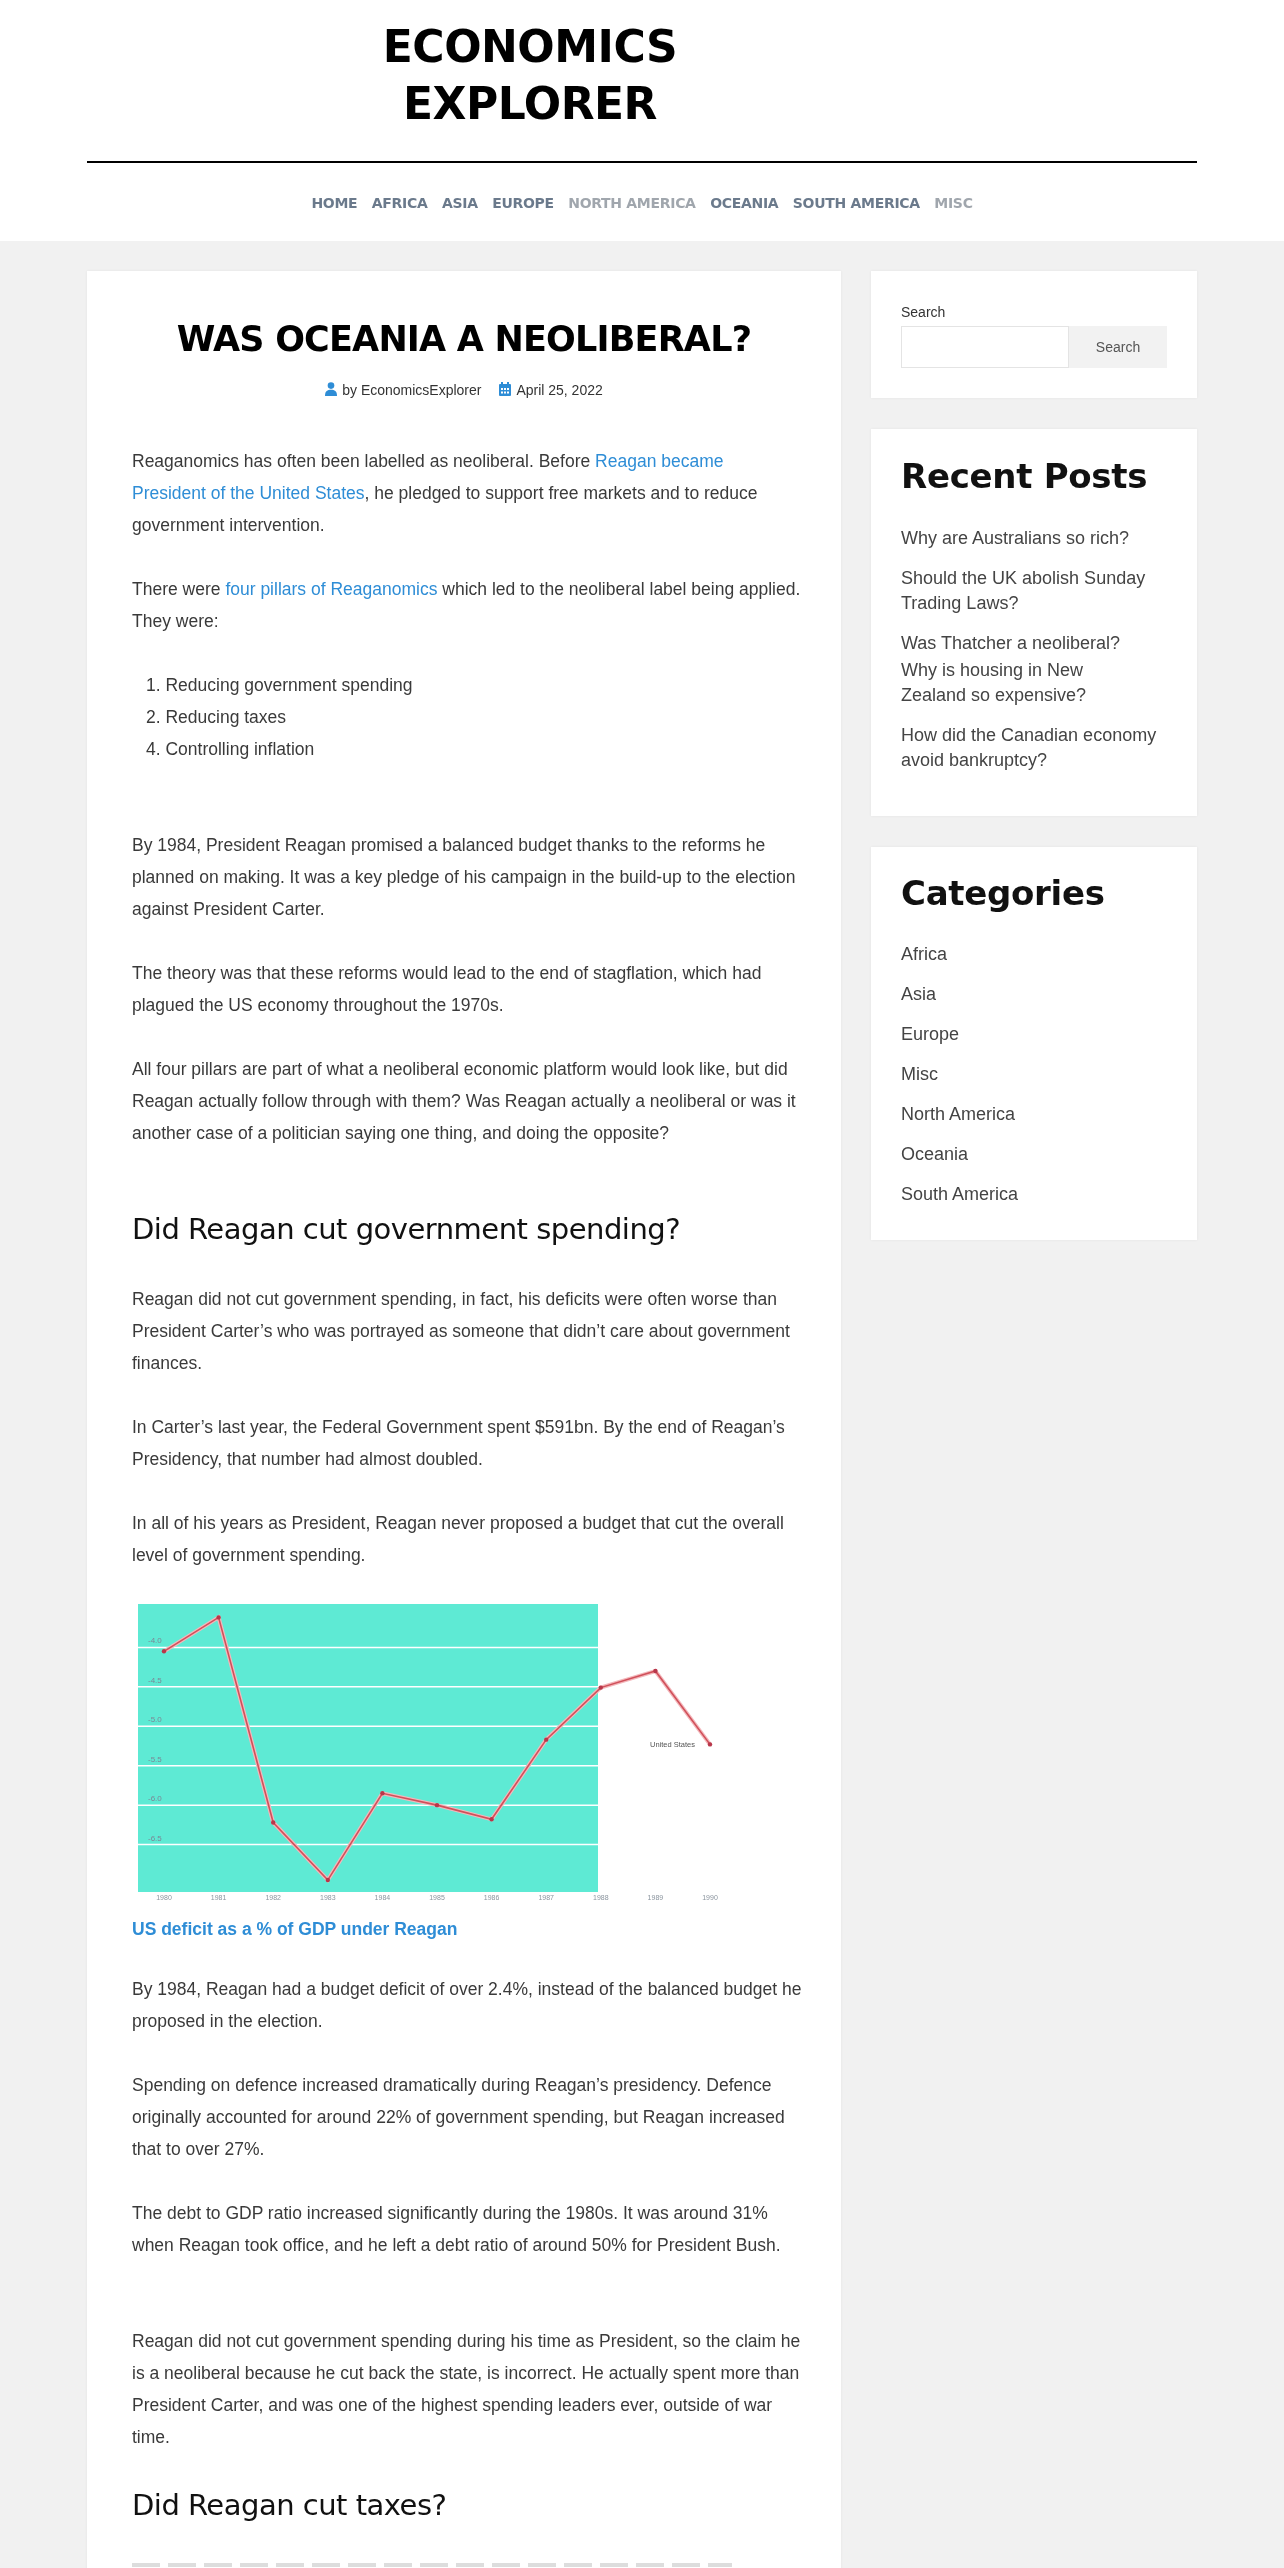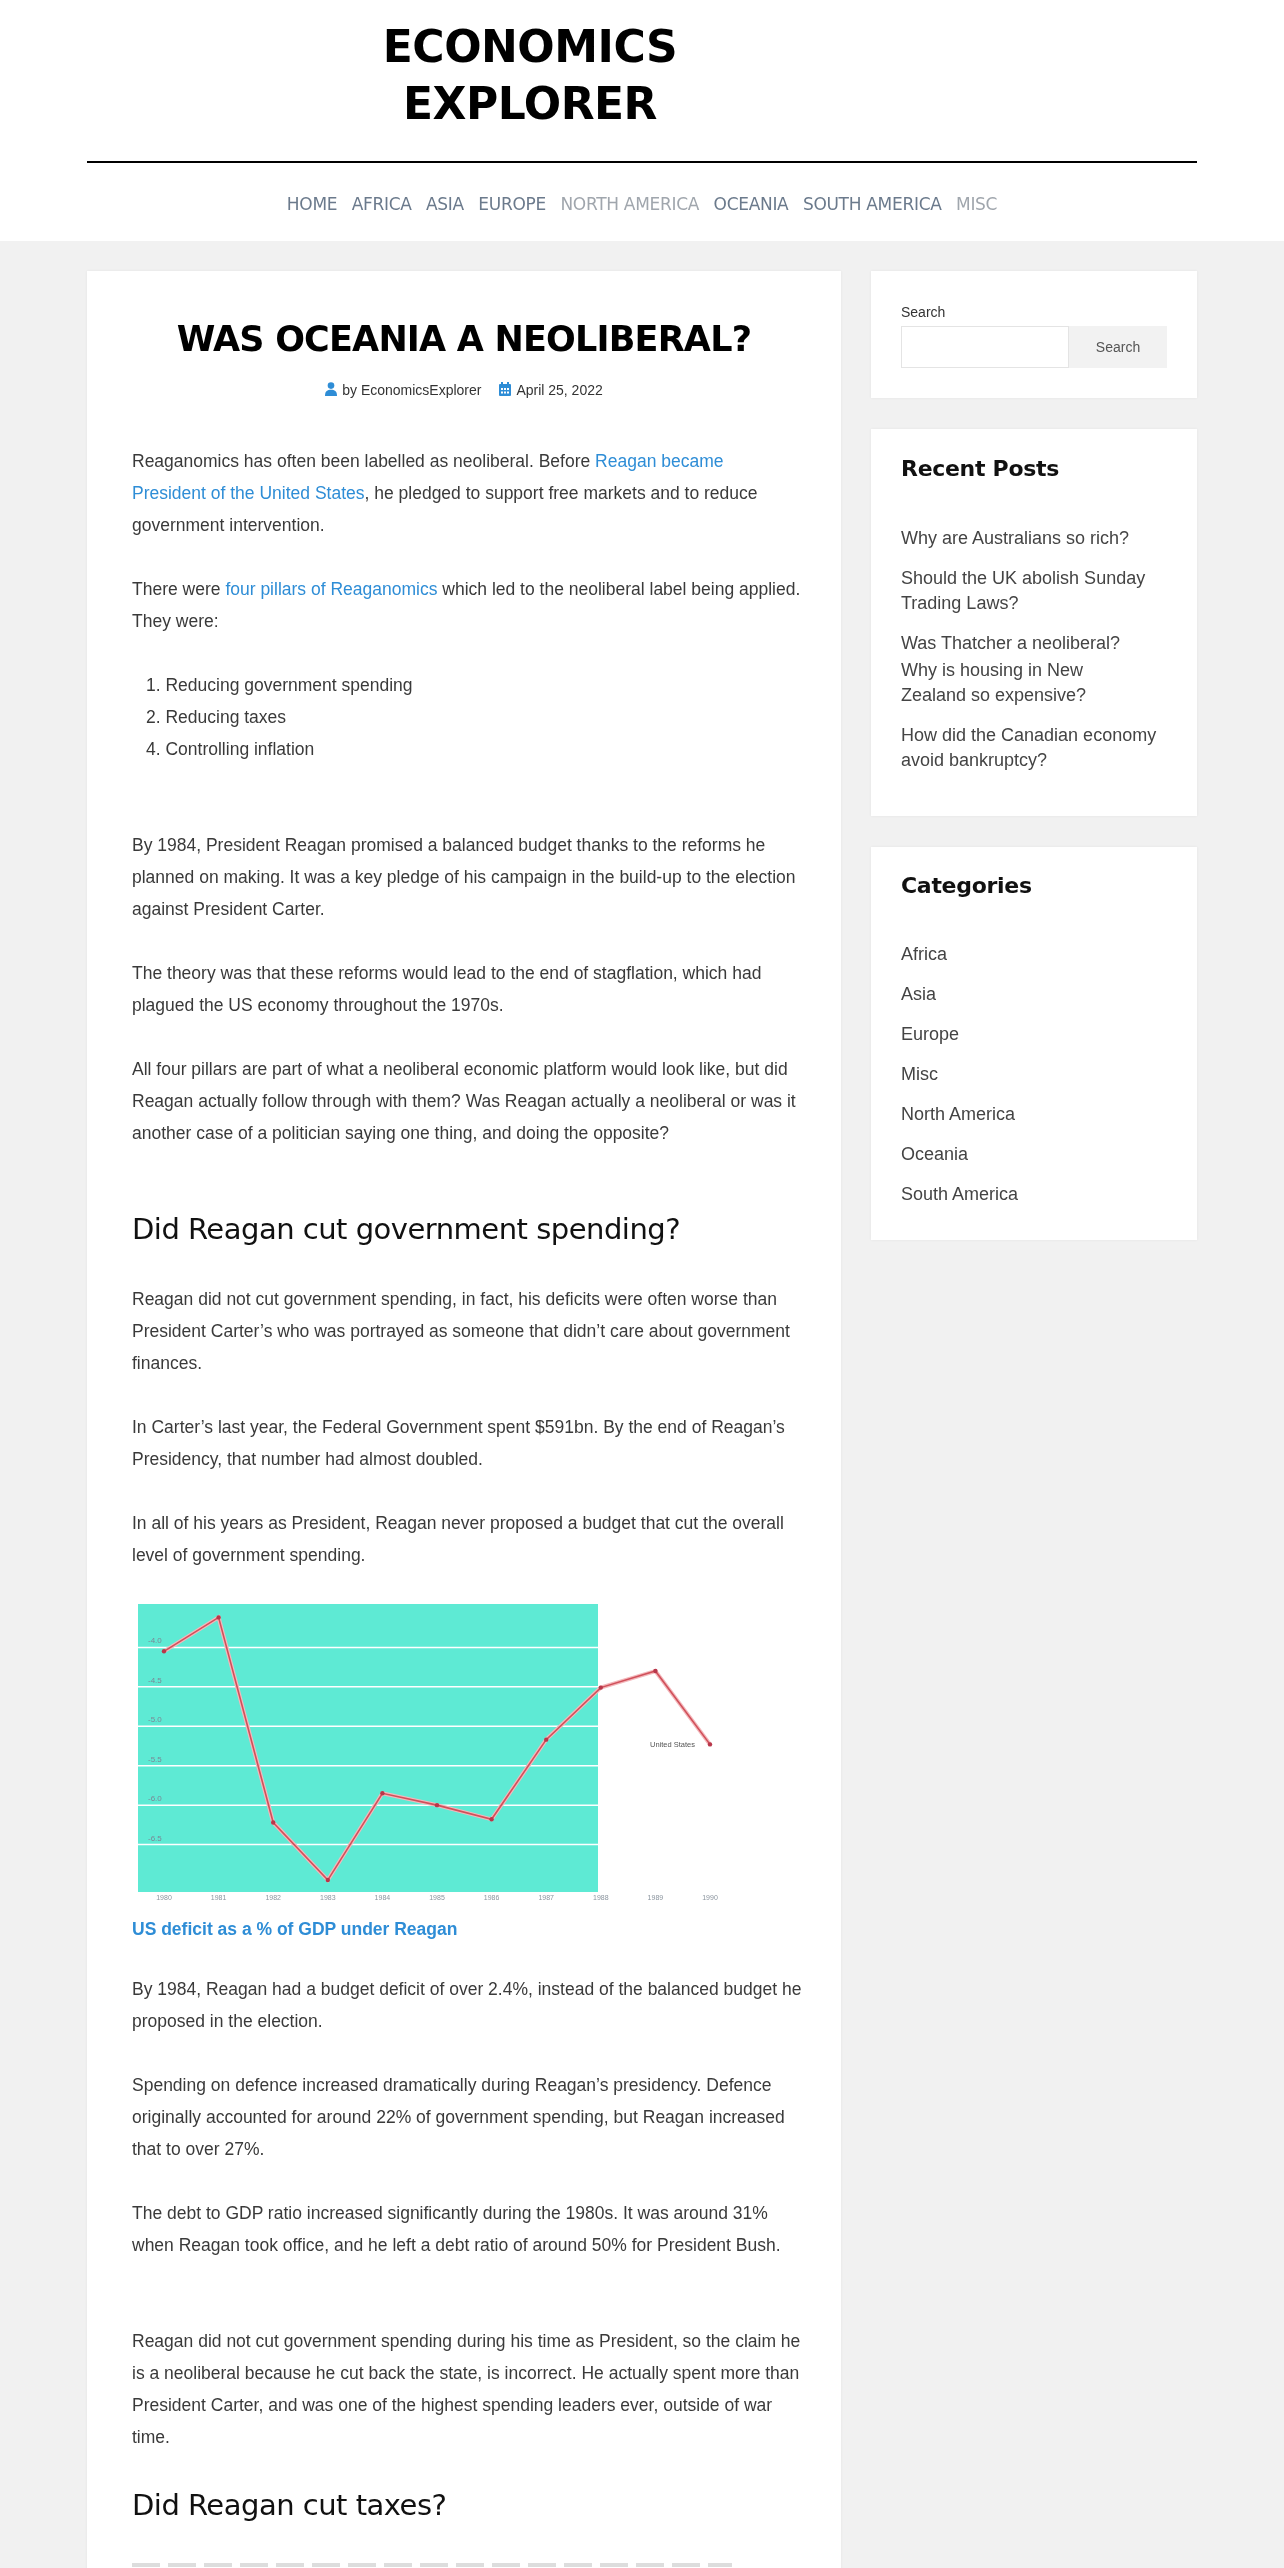--- a/index.html
+++ b/index.html
@@ -6,22 +6,22 @@
   html, body { width: 1284px; height: 2568px; overflow: hidden; }
   body { background: #f1f1f1; font-family: "Liberation Sans", sans-serif; color: #333; }
 
   .site-header { background: #fff; height: 241px; position: relative; }
   .site-title { position: absolute; top: 18px; left: 0; width: 1060px; text-align: center;
     font-family: "DejaVu Sans", sans-serif; font-weight: bold; font-size: 44px; line-height: 57px;
     color: #000; letter-spacing: -0.5px; }
   .site-title span { display: block; }
   .header-rule { position: absolute; top: 161px; left: 87px; width: 1110px; height: 2px; background: #000; }
   .main-nav { position: absolute; top: 194px; left: 0; width: 1284px; text-align: center; }
-  .main-nav a { display: inline-block; margin: 0 5px; font-family: "DejaVu Sans", sans-serif; font-weight: normal;
-    font-size: 17px; color: #6b7a8c; text-decoration: none; letter-spacing: -0.3px; cursor: pointer; }
+  .main-nav a { display: inline-block; margin: 0 5px; font-family: "DejaVu Sans", sans-serif; font-weight: bold;
+    font-size: 14px; color: #6b7a8c; text-decoration: none; letter-spacing: -0.3px; cursor: pointer; }
   .main-nav a.light { color: #a0a6ad; }
 
   .main-card { position: absolute; top: 271px; left: 87px; width: 754px; height: 2320px; background: #fff;
     box-shadow: 0 0 3px rgba(0,0,0,0.06); }
   .post-title { position: absolute; top: 48px; left: 0; width: 754px; text-align: center;
     font-family: "DejaVu Sans", sans-serif; font-weight: bold; font-size: 35px; color: #000; letter-spacing: -0.8px; }
   .post-meta { position: absolute; top: 111px; left: 0; width: 754px; text-align: center; font-size: 14px; color: #333; }
   .post-meta .item { display: inline-flex; margin: 0 7px; }
   .post-meta svg { margin-right: 5px; }
 
@@ -34,21 +34,21 @@
 
   .chart-wrap { position: absolute; left: 0; width: 460px; height: 288px; background: #5eead4; margin-left: 6px; }
   .caption { position: absolute; left: 0; font-weight: bold; font-size: 17.5px; color: #2e8dd6; }
 
   .widget { position: absolute; left: 871px; width: 326px; background: #fff; box-shadow: 0 0 3px rgba(0,0,0,0.06); }
   .w-search { top: 271px; height: 127px; }
   .w-search .lbl { position: absolute; top: 33px; left: 30px; font-size: 14px; color: #333; }
   .w-search .inp { position: absolute; top: 55px; left: 30px; width: 168px; height: 42px; border: 1px solid #e4e4e4; background: #fff; }
   .w-search .btn { position: absolute; top: 55px; left: 198px; width: 98px; height: 42px; background: #f2f2f2;
     border: none; color: #555; font-size: 14px; font-family: "Liberation Sans", sans-serif; cursor: pointer; }
-  .w-title { position: absolute; left: 30px; font-family: "DejaVu Sans", sans-serif; font-size: 22px; color: #111; letter-spacing: -0.3px; }
+  .w-title { position: absolute; left: 30px; font-family: "DejaVu Sans", sans-serif; font-size: 34px; color: #111; letter-spacing: -0.3px; }
   .w-list { position: absolute; left: 30px; width: 270px; list-style: none; }
   .w-list li { font-size: 18px; line-height: 25px; color: #444; }
   .w-list a { color: #444; text-decoration: none; cursor: pointer; }
   .w-recent { top: 429px; height: 387px; }
   .w-cats { top: 847px; height: 393px; }
 </style>
 </head>
 <body>
 
 <header class="site-header">

